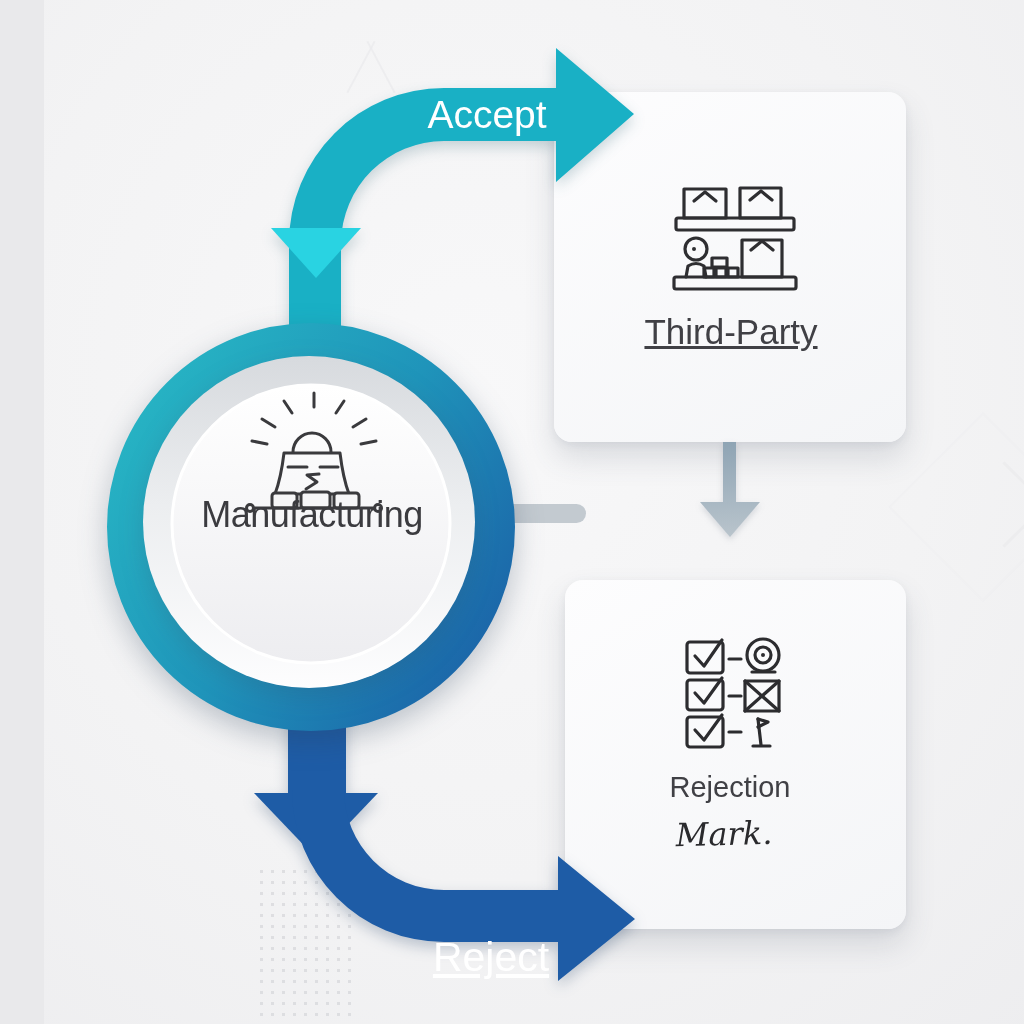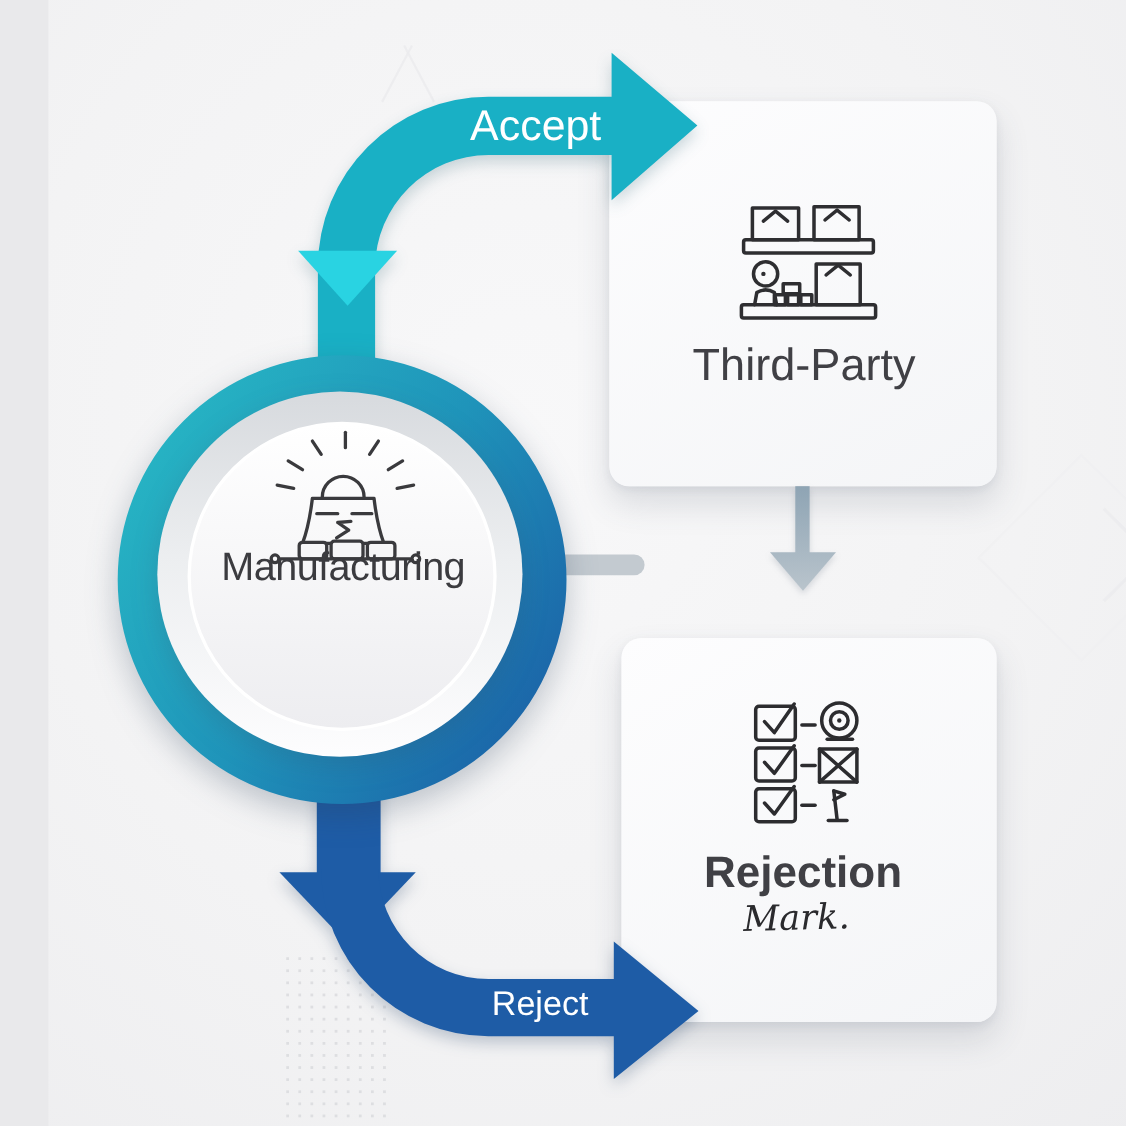--- a/index.html
+++ b/index.html
@@ -13,27 +13,27 @@
     position:absolute;border-radius:18px;
     background:linear-gradient(150deg,#fdfdfe 0%,#f4f5f7 100%);
     box-shadow:0 16px 30px rgba(70,82,100,.16), 0 3px 8px rgba(70,82,100,.08);
   }
   #inspection-card{left:510px;top:92px;width:352px;height:350px;}
   #rejection-card{left:521px;top:580px;width:341px;height:349px;}
   svg{position:absolute;left:0;top:0;}
   .label{position:absolute;text-align:center;}
   #accept-label{left:375px;top:92px;width:136px;height:46px;line-height:46px;
     font-size:39px;color:#ffffff;}
-  #reject-label{left:380px;top:890px;width:134px;height:46px;line-height:46px;
-    font-size:31px;color:#ffffff;}
+  #reject-label{left:380px;top:934px;width:134px;height:46px;line-height:46px;
+    font-size:41px;color:#ffffff;text-decoration:underline;}
   #manufacturing-label{left:138px;top:494px;width:260px;font-size:36px;
     color:#3b3b3f;letter-spacing:-0.5px;}
-  #inspection-label{left:538px;top:307px;width:298px;font-size:41px;
-    line-height:49px;color:#404045;}
-  #rejection-label{left:538px;top:771px;width:296px;font-size:40px;color:#404045;font-weight:bold;}
+  #inspection-label{left:538px;top:307px;width:298px;font-size:35px;
+    line-height:49px;color:#404045;text-decoration:underline;}
+  #rejection-label{left:538px;top:771px;width:296px;font-size:29px;color:#404045;}
   #rejection-sublabel{left:600px;top:815px;width:160px;font-size:32px;
     font-family:"DejaVu Serif", serif;font-style:italic;color:#2a2a2d;
     transform:rotate(-1.5deg);}
   
   .dotgrid{position:absolute;left:212px;top:866px;width:100px;height:152px;
     background-image:radial-gradient(#dadbde 1.5px, transparent 1.6px);
     background-size:11px 11px;opacity:.85;}
   .chev{position:absolute;width:58px;height:58px;
     border-top:3px solid #ececee;border-right:3px solid #ececee;
     transform:rotate(45deg);opacity:.8;}

